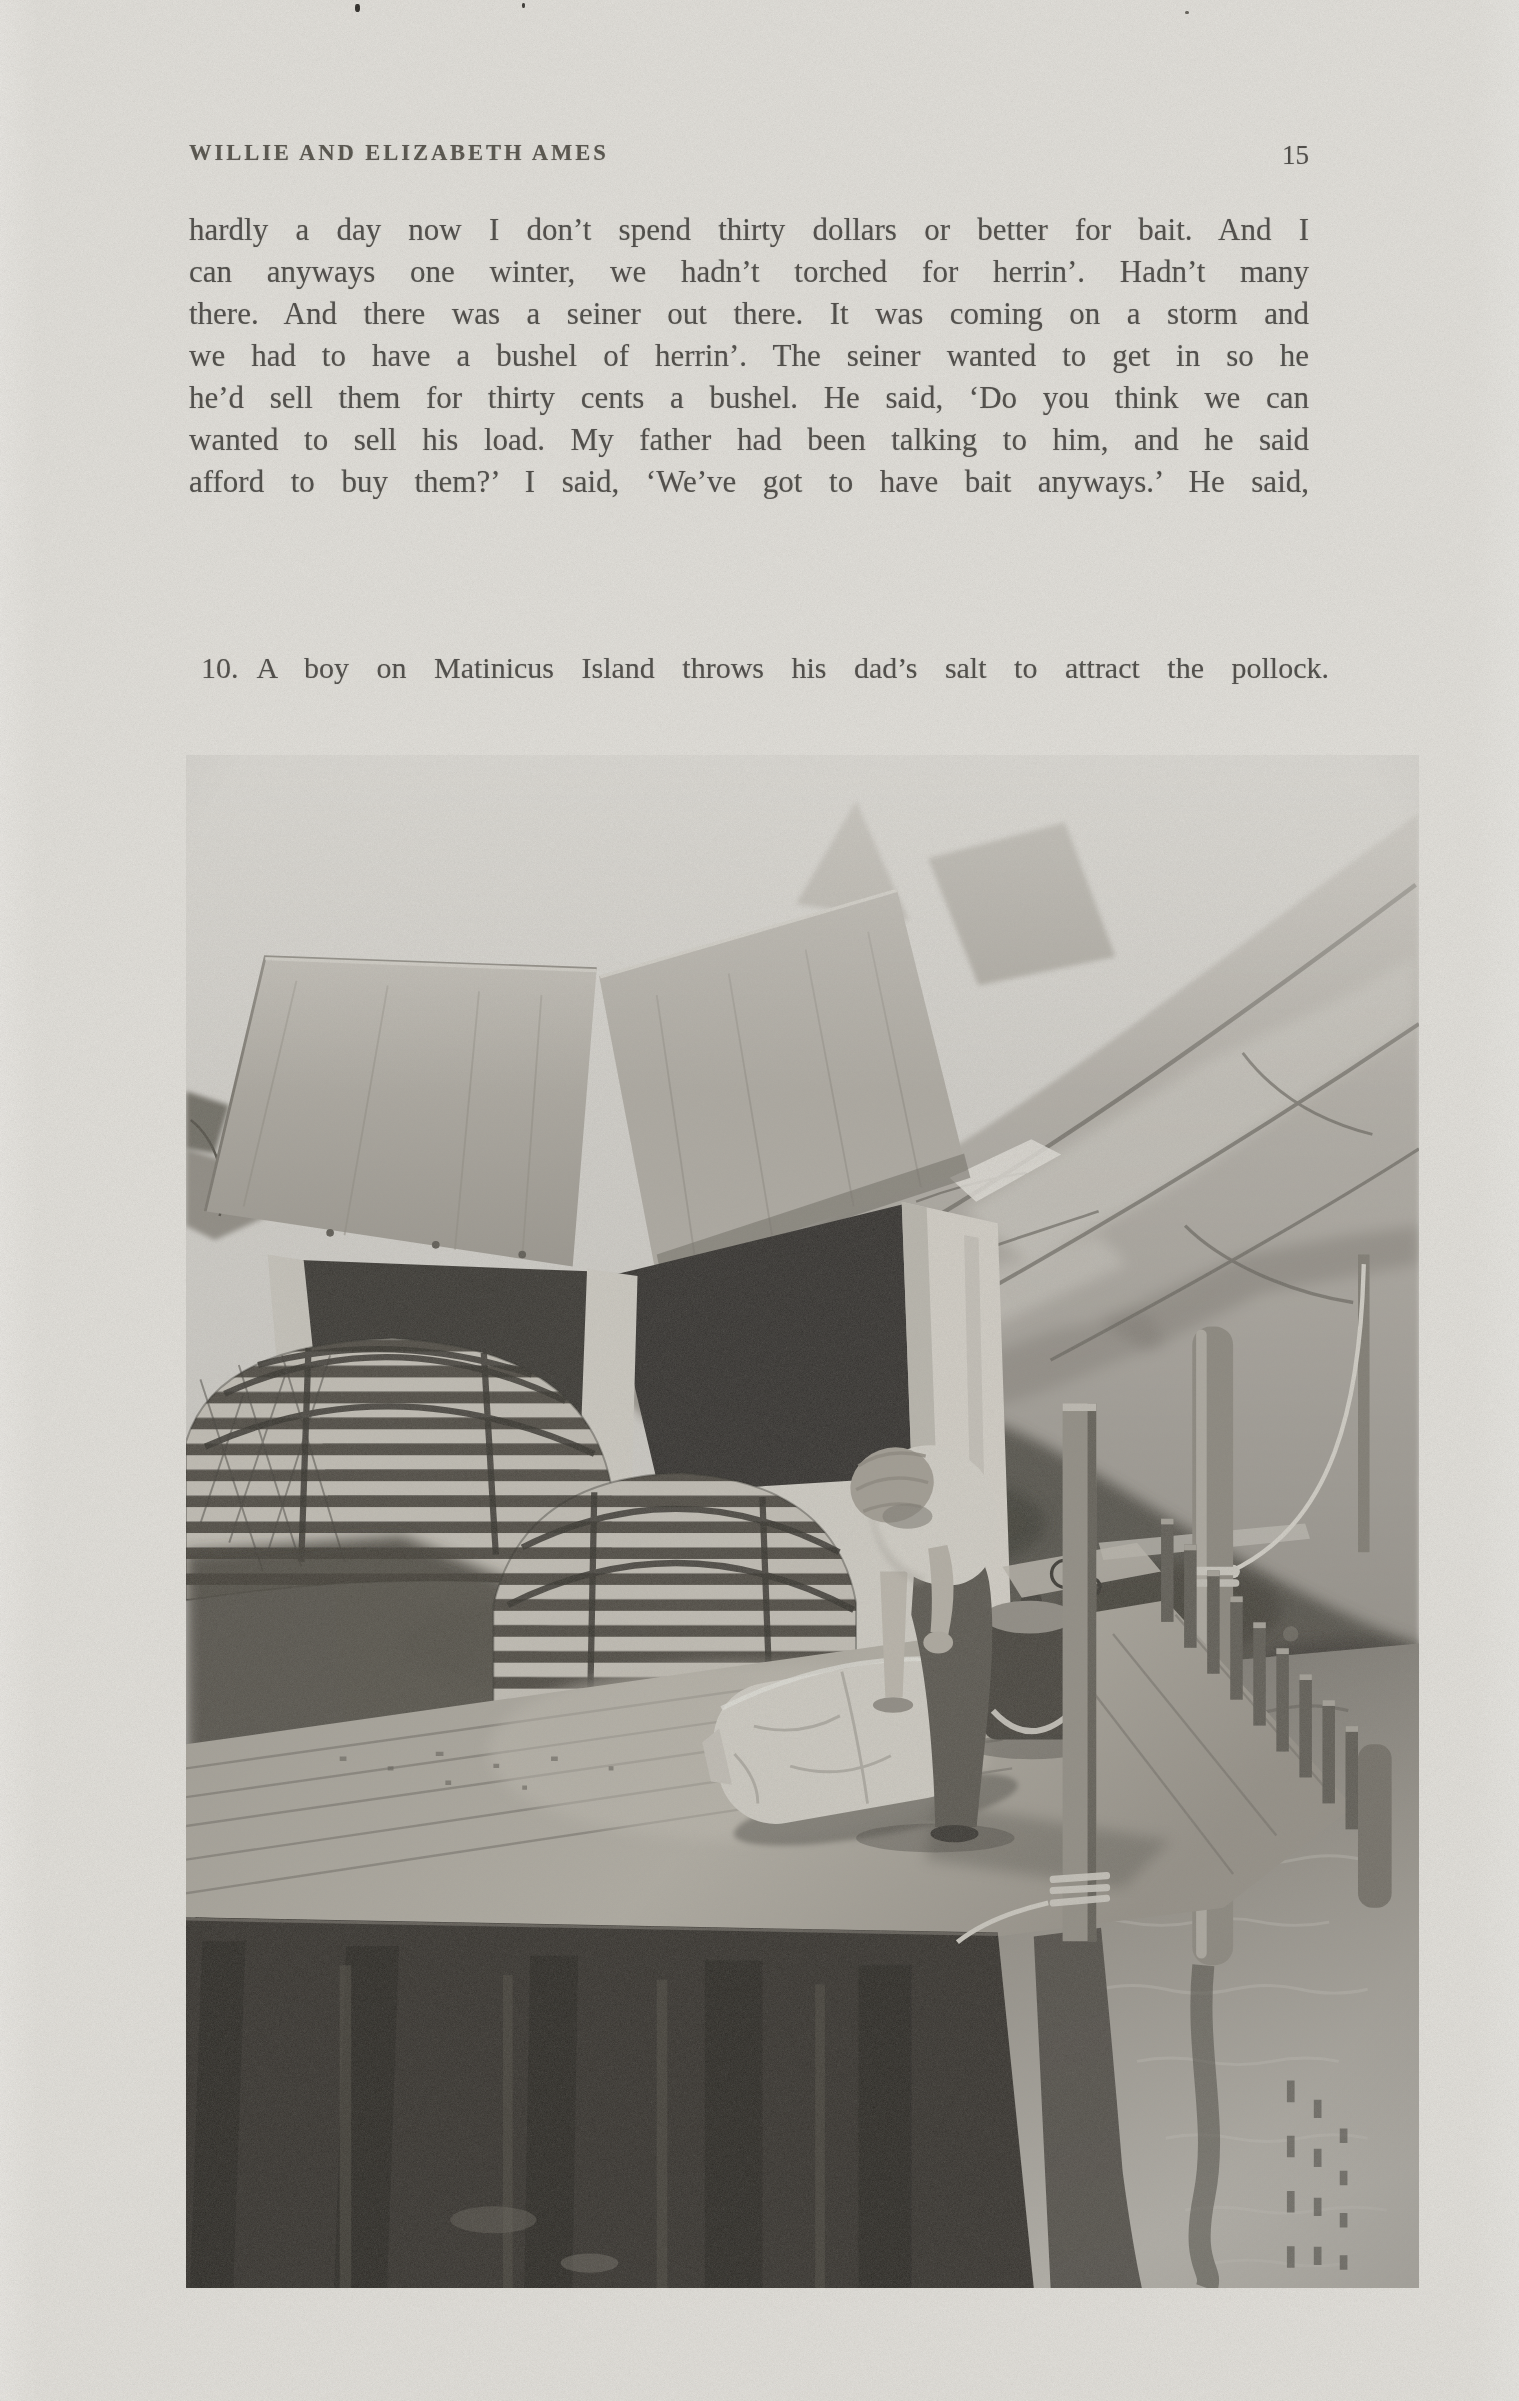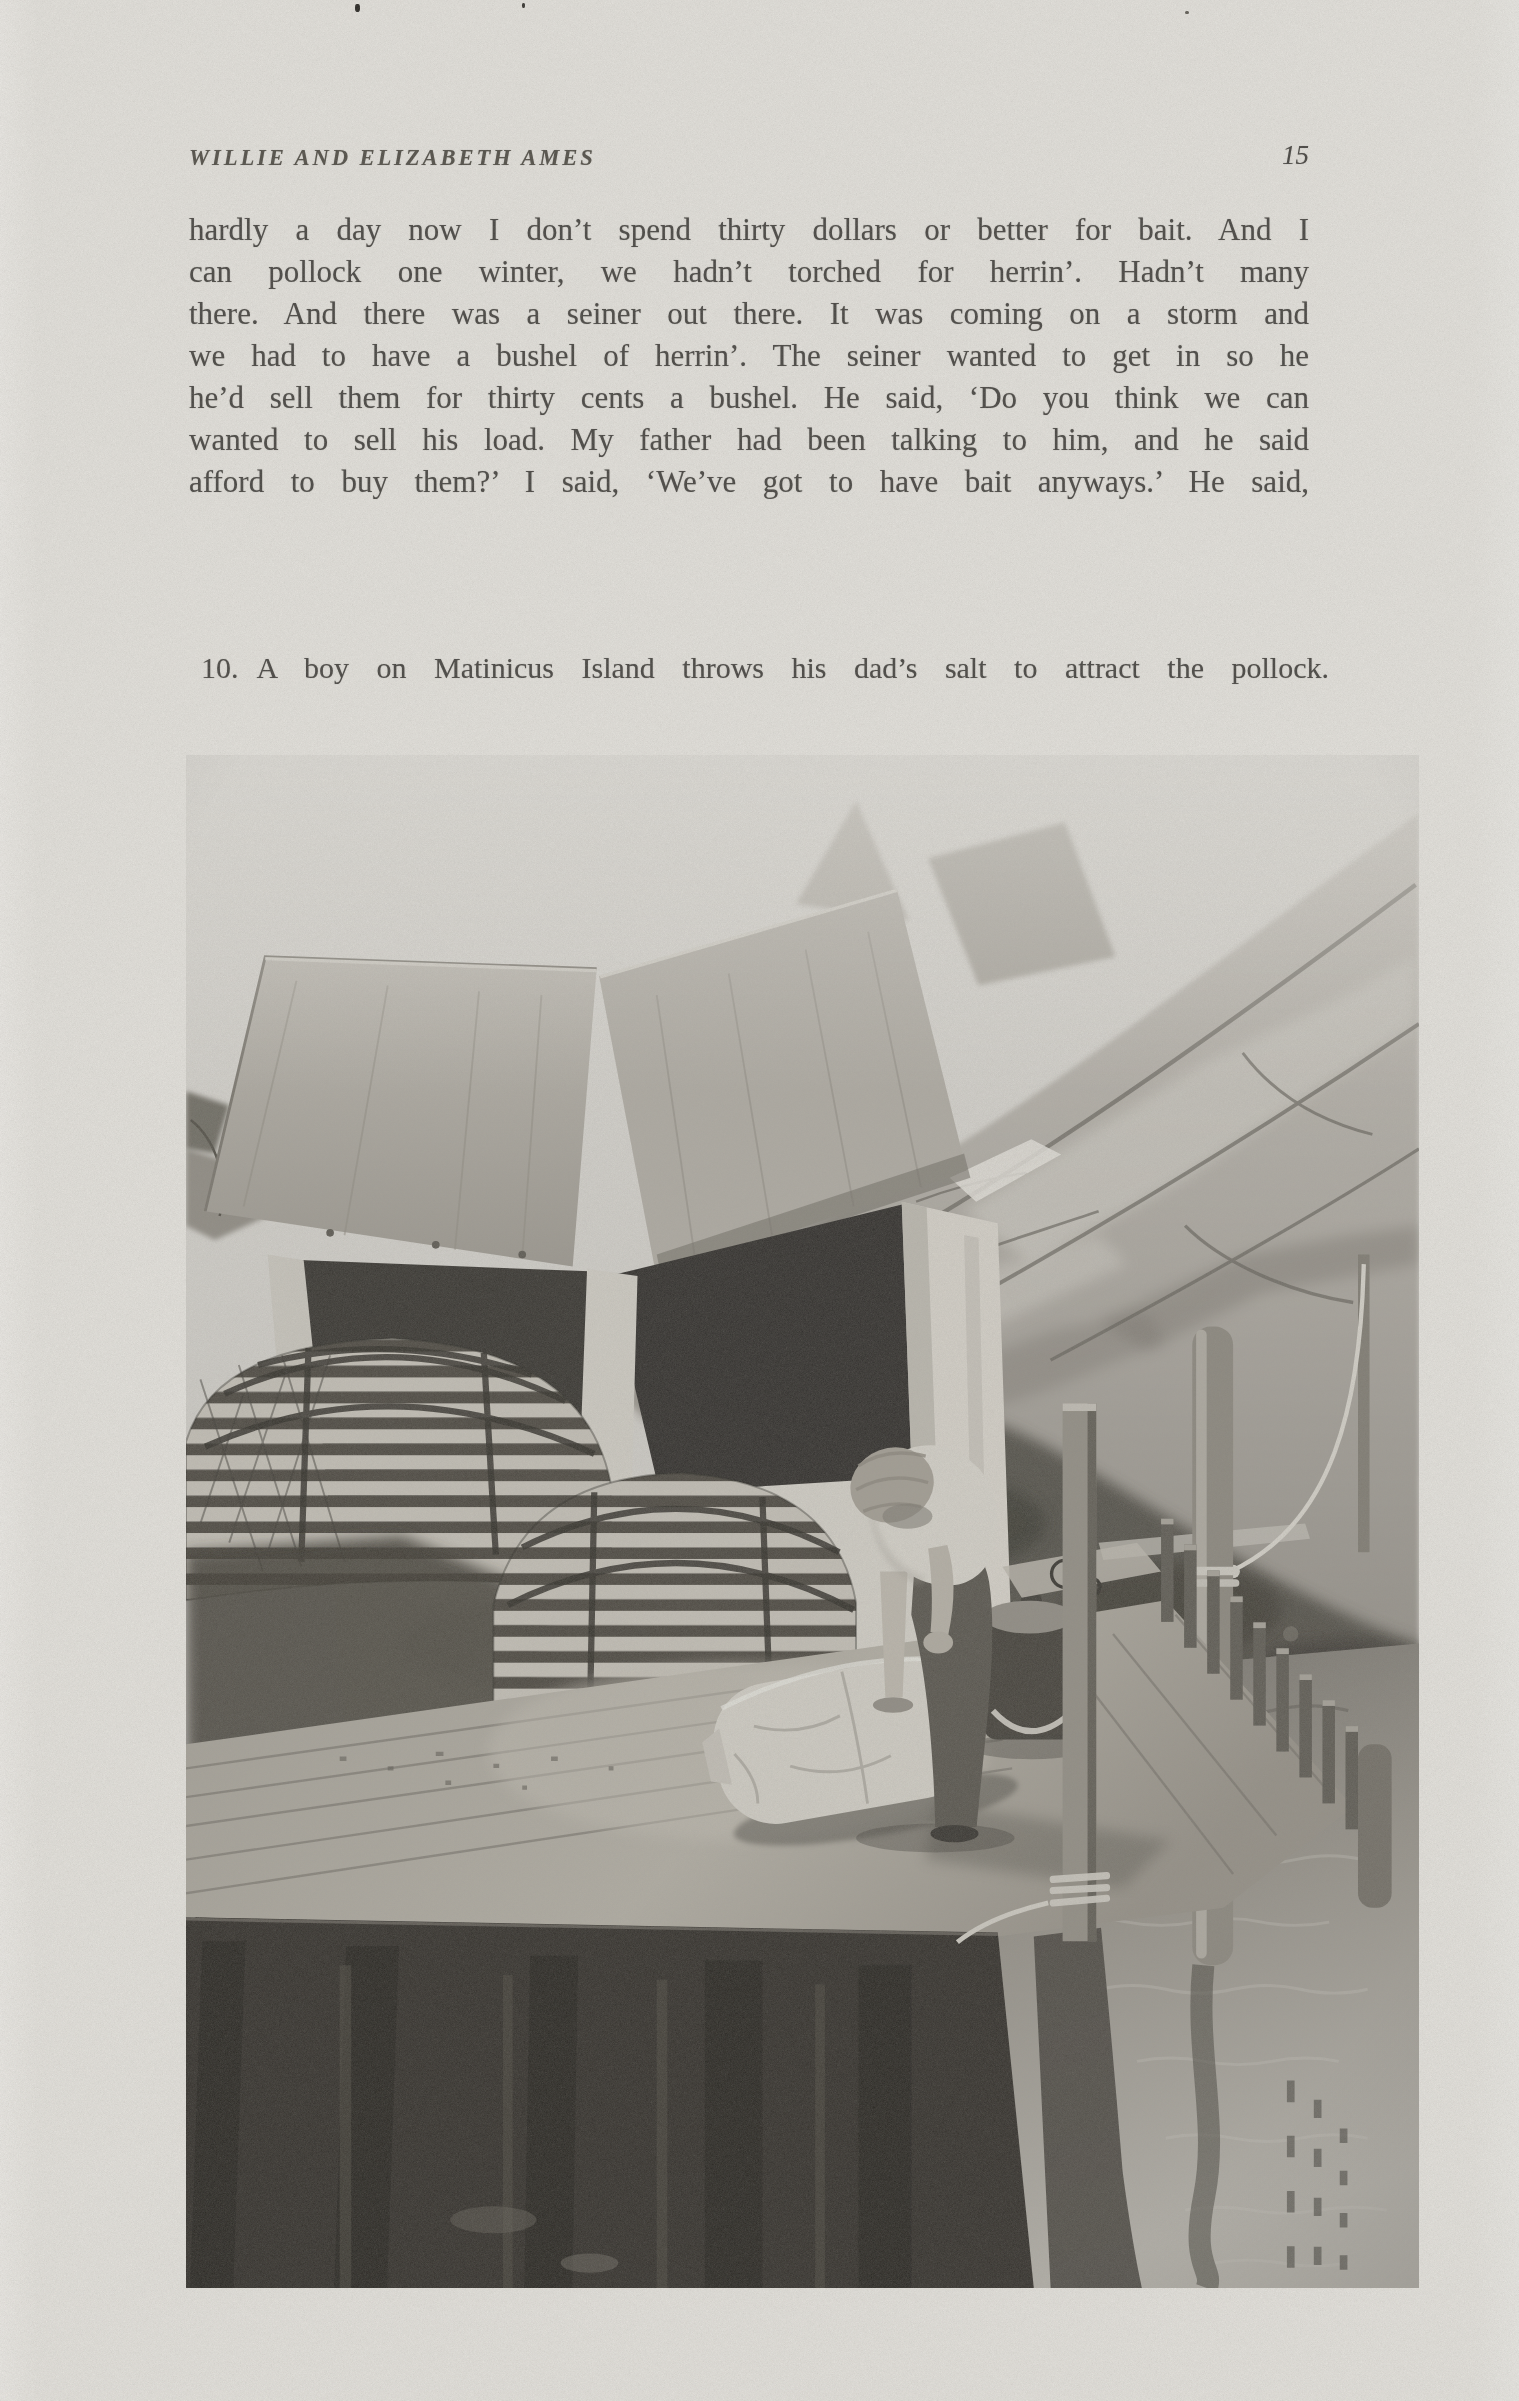--- a/index.html
+++ b/index.html
@@ -5,21 +5,21 @@
   html,body{margin:0;padding:0;background:#d8d6d1;}
   .page{
     position:relative; width:1520px; height:2401px; overflow:hidden;
     background:linear-gradient(90deg,#f1efeb 0,#eae8e3 2.5%,#e9e7e2 50%,#eae8e3 97%,#efeeea 100%);
     font-family:"Liberation Serif","DejaVu Serif",serif;
     color:#3e3c39;
   }
   .paper-noise{position:absolute;left:0;top:0;width:100%;height:100%;pointer-events:none;}
   .running-head{
     position:absolute; left:189px; top:140px; width:1120px;
-    display:flex; justify-content:space-between; align-items:flex-end;font-style:italic;
+    display:flex; justify-content:space-between; align-items:flex-start;
   }
   .running-title{
     font-size:22.6px; letter-spacing:2.9px; font-weight:600; color:#49463f;
     text-shadow:0 0 1px rgba(70,67,60,.4);
   }
   .page-number{ font-size:27px; font-weight:500; color:#3b3936; text-shadow:0 0 1px rgba(60,57,52,.4);}
   .body-text{ position:absolute; left:189px; top:209px; width:1120px; }
   .line{
     font-size:31px; line-height:42px; white-space:normal;
     text-align:justify; text-align-last:justify; text-justify:inter-word;
@@ -47,21 +47,21 @@
 
 <div class="page">
 
   <header class="running-head">
     <span class="running-title">WILLIE AND ELIZABETH AMES</span>
     <span class="page-number">15</span>
   </header>
 
   <main class="body-text">
     <div class="line">hardly a day now I don’t spend thirty dollars or better for bait. And I</div>
-    <div class="line">can pollock one winter, we hadn’t torched for herrin’. Hadn’t many</div>
+    <div class="line">can anyways one winter, we hadn’t torched for herrin’. Hadn’t many</div>
     <div class="line">there. And there was a seiner out there. It was coming on a storm and</div>
     <div class="line">we had to have a bushel of herrin’. The seiner wanted to get in so he</div>
     <div class="line">he’d sell them for thirty cents a bushel. He said, ‘Do you think we can</div>
     <div class="line">wanted to sell his load. My father had been talking to him, and he said</div>
     <div class="line">afford to buy them?’ I said, ‘We’ve got to have bait anyways.’ He said,</div>
   </main>
 
   <figure class="figure">
 
     <figcaption class="caption">

